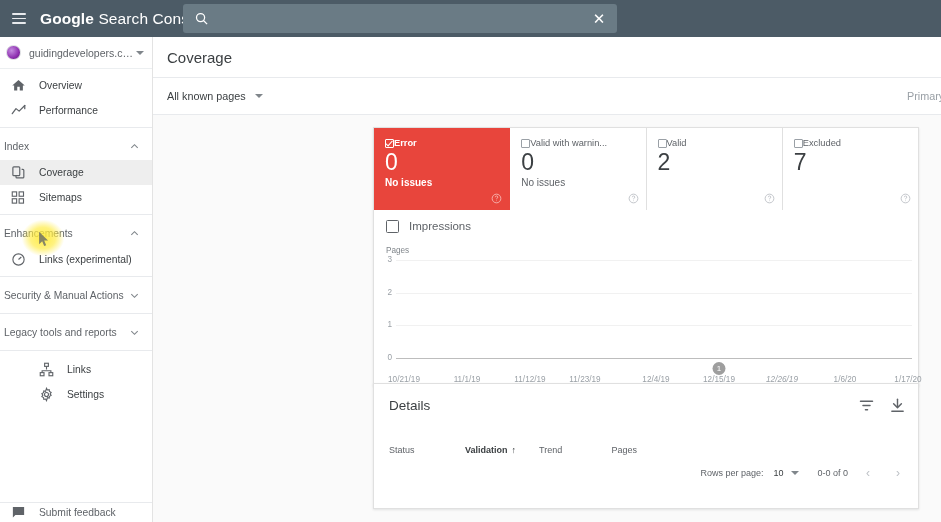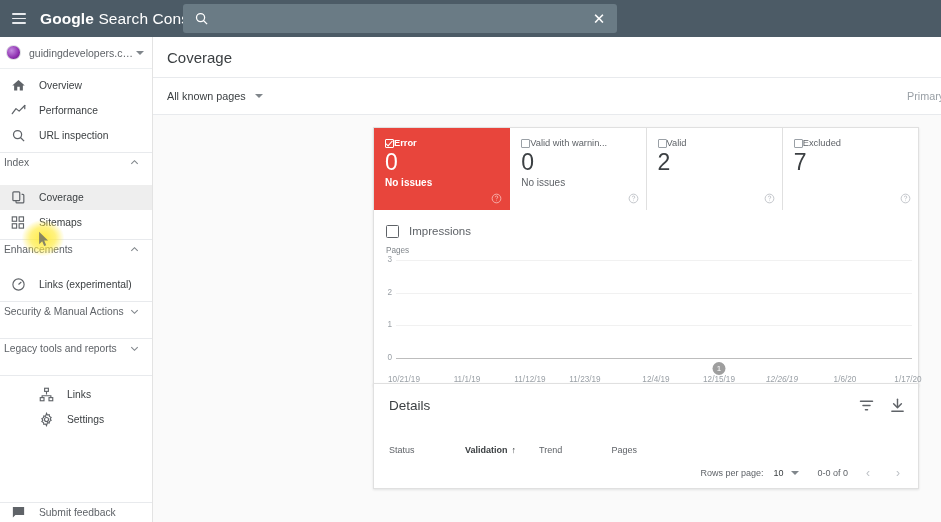--- a/index.html
+++ b/index.html
@@ -77,21 +77,21 @@
 
   .nav-item {
     height: 25px; display: flex; align-items: center;
     padding-left: 11px; cursor: pointer; position: relative;
   }
   .nav-item.active { background: #eeeeee; }
   .nav-ico { width: 15px; height: 15px; flex: none; display: block; }
   .nav-label { margin-left: 13px; font-size: 10.3px; color: #3c4043; white-space: nowrap; }
 
   .nav-group-header {
-    height: 28px; display: flex; 
+    height: 28px; display: flex; align-items: center;
     padding: 0 12px 0 4px; cursor: pointer;
   }
   .nav-group-title { font-size: 10.3px; color: #5f6368; flex: 1; white-space: nowrap; }
   .chev { width: 11px; height: 11px; flex: none; color: #80868b; }
 
   .nav-sep { height: 1px; background: #e8eaed; margin: 4px 0; }
 
   
   #cursor-highlight {
     position: absolute; left: 22px; top: 183px;
@@ -176,21 +176,21 @@
   .stat-sub { font-size: 10px; color: #5f6368; margin-top: 2px; }
   .stat.error .stat-sub { color: #ffffff; font-weight: 700; }
   .help-ico {
     position: absolute; right: 7px; bottom: 6px;
     width: 11px; height: 11px; color: #bdc1c6; cursor: pointer;
   }
   .stat.error .help-ico { color: #f6b6b1; }
 
   #chartbody { position: relative; height: 175px; padding: 10px 0 0 0; }
   #impressions-row {
-    display: flex; align-items: center; gap: 10px;
+    display: flex; align-items: flex-start; gap: 10px;
     padding-left: 12px; height: 22px; cursor: pointer;
   }
   #impr-box {
     width: 13px; height: 13px; border: 1.7px solid #5f6368;
     border-radius: 1.5px; flex: none;
   }
   #impr-label { font-size: 11.5px; color: #5f6368; }
 
   #plot { position: absolute; left: 0; top: 36px; width: 546px; height: 138px; }
   #ylabel { position: absolute; left: 12px; top: 0px; font-size: 8.2px; color: #80868b; }
@@ -207,21 +207,21 @@
   #annot-badge {
     position: absolute; width: 13px; height: 13px; border-radius: 50%;
     background: #9e9e9e; color: #fff; font-size: 8px;
     display: flex; align-items: center; justify-content: center;
     transform: translateX(-50%); cursor: pointer;
   }
 
   
   #detailscard {
     position: absolute; left: 220px; top: 268px;
-    width: 546px; height: 106px; background: #ffffff;
+    width: 546px; height: 126px; background: #ffffff;
     border: 1px solid #e0e0e0;
     box-shadow: 0 1px 2px rgba(60,64,67,.12);
   }
   #details-head {
     height: 43px; display: flex; align-items: center;
     padding: 0 12px 0 15px;
   }
   #details-title { font-size: 13.5px; color: #3c4043; flex: 1; }
   .tool-ico { width: 17px; height: 17px; color: #5f6368; cursor: pointer; margin-left: 14px; }
 
@@ -290,27 +290,20 @@
           <path d="M10 20v-6h4v6h5v-8h3L12 3 2 12h3v8z"></path>
         </svg>
         <span class="nav-label">Overview</span>
       </div>
       <div class="nav-item">
         <svg class="nav-ico" viewBox="0 0 24 24" fill="none" stroke="#5f6368" stroke-width="2" stroke-linecap="round" stroke-linejoin="round">
           <polyline points="2,17 8,9 13,13 22,4"></polyline>
             <polyline points="22,4 22,9"></polyline>
         </svg>
         <span class="nav-label">Performance</span>
-      </div>
-      <div class="nav-item">
-        <svg class="nav-ico" viewBox="0 0 24 24" fill="none" stroke="#5f6368" stroke-width="2">
-          <circle cx="10.5" cy="10.5" r="6.5"></circle>
-            <line x1="15.5" y1="15.5" x2="21" y2="21"></line>
-        </svg>
-        <span class="nav-label">URL inspection</span>
       </div>
     </div>
 
     <div class="nav-sep"></div>
 
     <div class="nav-group-header">
       <span class="nav-group-title">Index</span>
       <svg class="chev" viewBox="0 0 24 24" fill="none" stroke="#80868b" stroke-width="2.4">
           <polyline points="5,15 12,8 19,15"></polyline>
         </svg>

